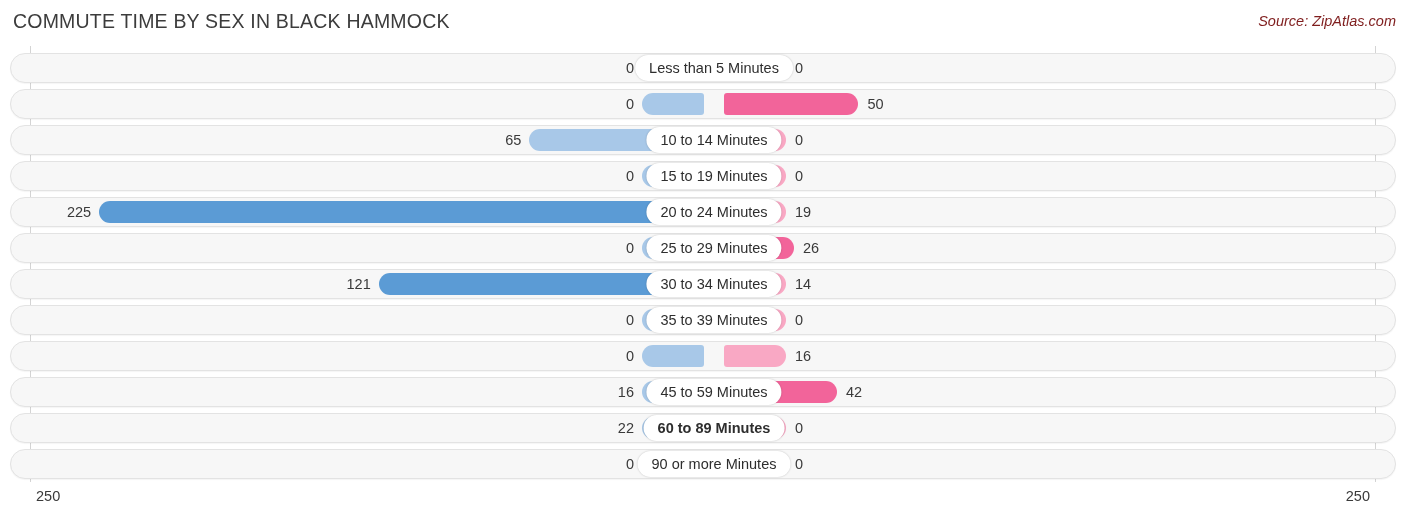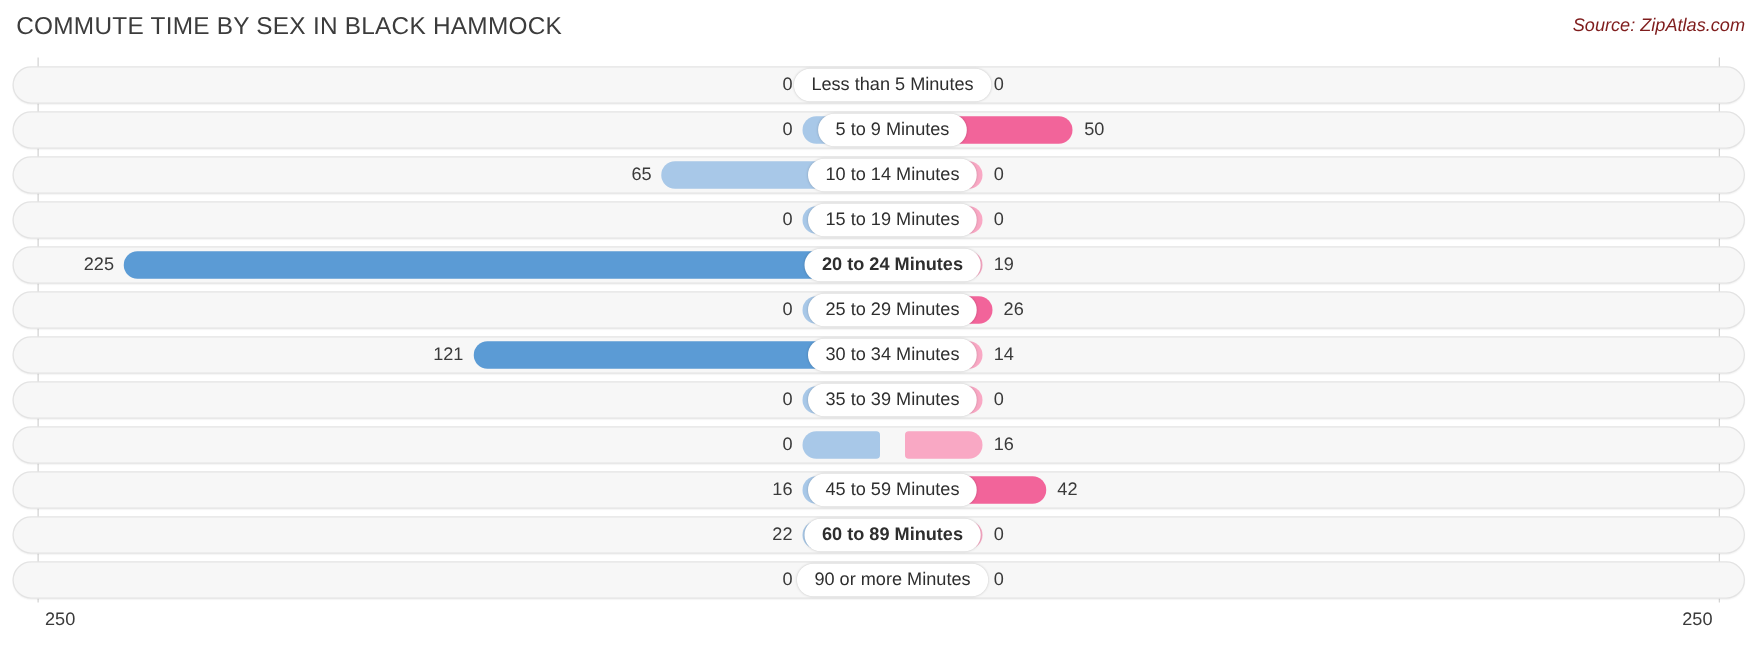--- a/index.html
+++ b/index.html
@@ -182,42 +182,41 @@
         <div class="bar female" style="left: 713px; width: 62px; background: rgb(249, 168, 196);"></div>
         <div class="val male-val" style="left: 569px; width: 54px;">0</div>
         <div class="val female-val" style="left: 784px;">0</div>
         <div class="cat-pill" style="left: 703px;">Less than 5 Minutes</div>
       </div>
       <div class="row" style="top: 43px;">
         <div class="bar male" style="left: 631px; width: 62px; background: rgb(168, 200, 232);"></div>
         <div class="bar female" style="left: 713px; width: 134.4px; background: rgb(242, 100, 154);"></div>
         <div class="val male-val" style="left: 569px; width: 54px;">0</div>
         <div class="val female-val" style="left: 856.4px;">50</div>
-        <div class="cat-pill" style="left: 703px;">5 to 9 Minutes</div>
       </div>
       <div class="row" style="top: 79px;">
         <div class="bar male" style="left: 518.28px; width: 174.72px; background: rgb(168, 200, 232);"></div>
         <div class="bar female" style="left: 713px; width: 62px; background: rgb(249, 168, 196);"></div>
         <div class="val male-val" style="left: 456.28px; width: 54px;">65</div>
         <div class="val female-val" style="left: 784px;">0</div>
         <div class="cat-pill" style="left: 703px;">10 to 14 Minutes</div>
       </div>
       <div class="row" style="top: 115px;">
         <div class="bar male" style="left: 631px; width: 62px; background: rgb(168, 200, 232);"></div>
         <div class="bar female" style="left: 713px; width: 62px; background: rgb(249, 168, 196);"></div>
         <div class="val male-val" style="left: 569px; width: 54px;">0</div>
         <div class="val female-val" style="left: 784px;">0</div>
         <div class="cat-pill" style="left: 703px;">15 to 19 Minutes</div>
       </div>
       <div class="row" style="top: 151px;">
         <div class="bar male" style="left: 88.2px; width: 604.8px; background: rgb(91, 155, 213);"></div>
         <div class="bar female" style="left: 713px; width: 62px; background: rgb(249, 168, 196);"></div>
         <div class="val male-val" style="left: 26.2px; width: 54px;">225</div>
         <div class="val female-val" style="left: 784px;">19</div>
-        <div class="cat-pill" style="left: 703px; font-weight: bold;">20 to 24 Minutes</div>
+        <div class="cat-pill" style="left: 703px;">20 to 24 Minutes</div>
       </div>
       <div class="row" style="top: 187px;">
         <div class="bar male" style="left: 631px; width: 62px; background: rgb(168, 200, 232);"></div>
         <div class="bar female" style="left: 713px; width: 69.888px; background: rgb(242, 100, 154);"></div>
         <div class="val male-val" style="left: 569px; width: 54px;">0</div>
         <div class="val female-val" style="left: 791.888px;">26</div>
         <div class="cat-pill" style="left: 703px;">25 to 29 Minutes</div>
       </div>
       <div class="row" style="top: 223px;">
         <div class="bar male" style="left: 367.752px; width: 325.248px; background: rgb(91, 155, 213);"></div>

